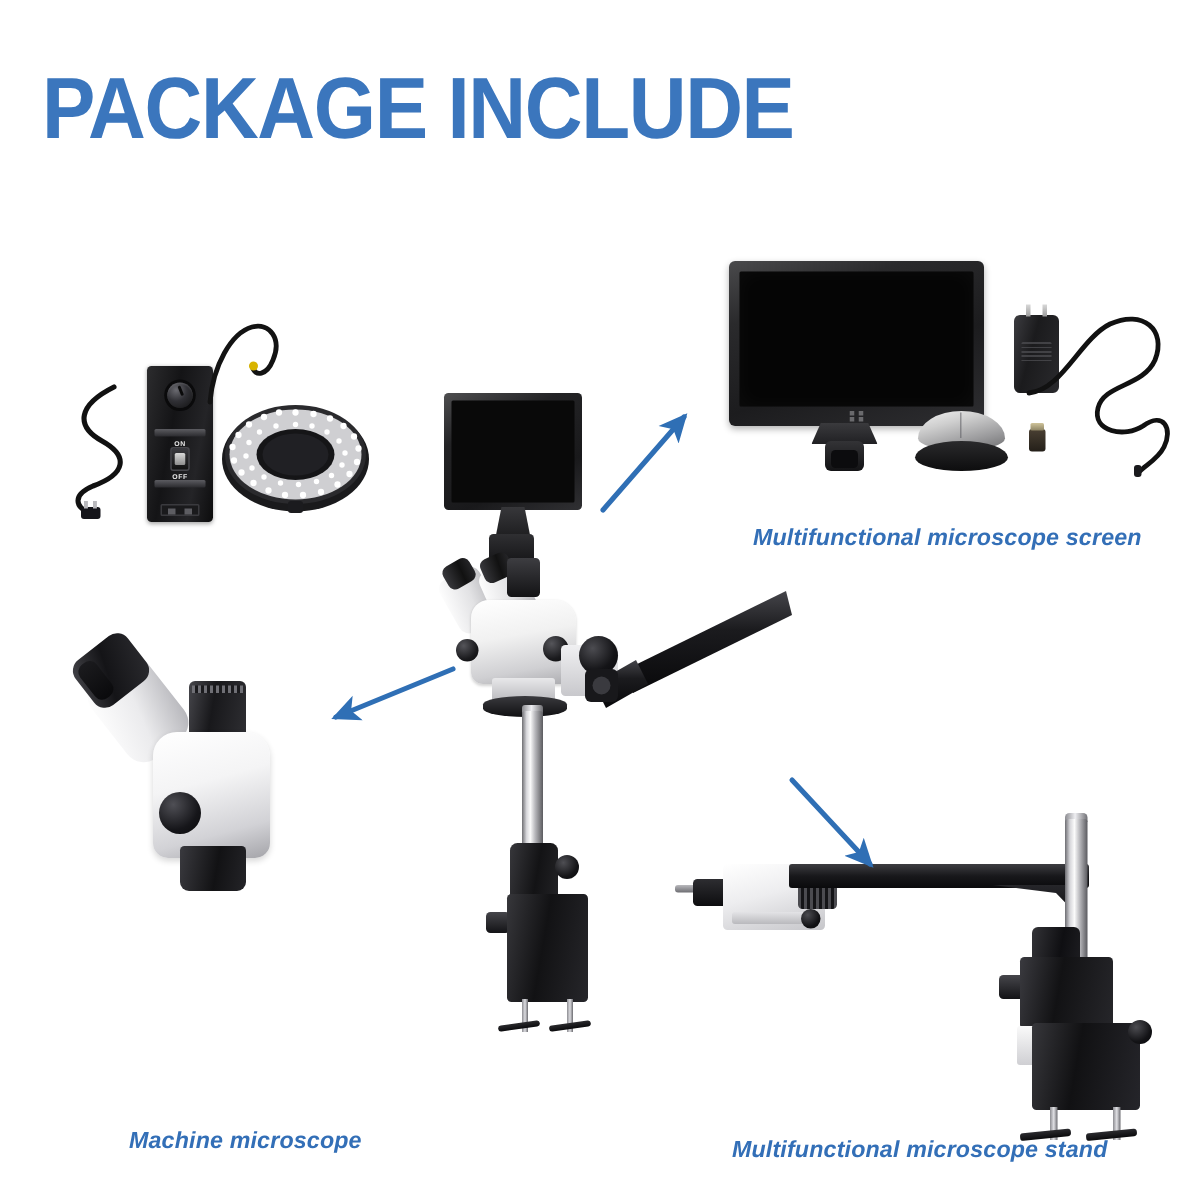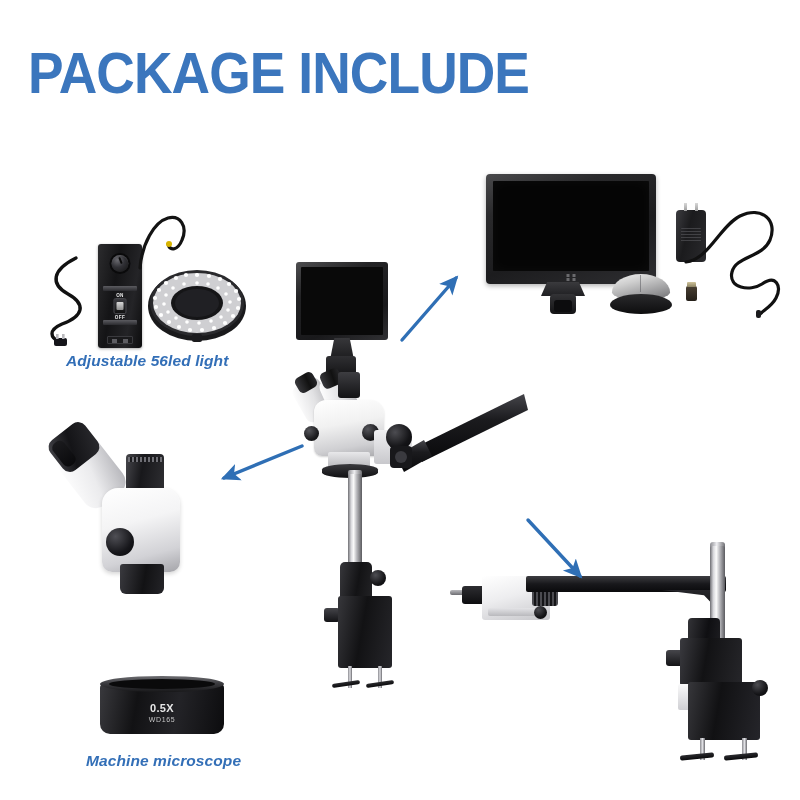--- a/index.html
+++ b/index.html
@@ -551,21 +551,20 @@
           <circle cx="22" cy="48" r="1.8"></circle>
         <circle cx="18" cy="40" r="1.8"></circle>
           <circle cx="20" cy="31" r="1.8"></circle>
         <circle cx="27" cy="24" r="1.8"></circle>
           <circle cx="38" cy="20" r="1.8"></circle>
       </g>
       <rect x="46" y="70" width="10" height="8" rx="2" fill="#1b1b1e"></rect>
     </svg>
   </div>
 
-  <div class="caption" style="left:66px; top:352px;">Adjustable 56led light</div>
 
   <div class="part" id="screen-group">
     <div class="monitor-body">
       <div class="monitor-screen"></div>
       <div class="monitor-logo"></div>
     </div>
     <div class="monitor-neck"></div>
     <div class="monitor-hinge"></div>
 
     <div class="adapter">
@@ -583,20 +582,21 @@
 
     <div class="mouse">
       <div class="mouse-top"></div>
       <div class="mouse-split"></div>
       <div class="mouse-base"></div>
     </div>
 
     <div class="dongle"></div>
   </div>
 
+  <div class="caption" style="left:502px; top:350px;">Multifunctional microscope screen</div>
 
   <div class="part" id="center-scope">
     <div class="cm-monitor">
       <div class="cm-monitor-scr"></div>
     </div>
     <div class="cm-neck"></div>
     <div class="cm-camera"></div>
 
     <div class="cm-head">
       <div class="cm-eyetube l"></div>
@@ -643,26 +643,20 @@
   <div class="part" id="tri-lens">
     <div class="tl-eyearm"></div>
     <div class="tl-eyecup"></div>
     <div class="tl-triport"></div>
     <div class="tl-body"></div>
     <div class="tl-knob"></div>
     <div class="tl-mount"></div>
   </div>
 
 
-  <div class="part" id="objective">
-    <div class="ob-barrel"></div>
-    <div class="ob-ring"></div>
-    <div class="ob-text mag">0.5X</div>
-    <div class="ob-text wd">WD165</div>
-  </div>
 
   <div class="caption" style="left:86px; top:752px;">Machine microscope</div>
 
   <div class="part" id="stand">
     <div class="st-holder-pin"></div>
     <div class="st-holder"></div>
     <div class="st-focus-white"></div>
     <div class="st-knurl"></div>
     <div class="st-knurl-knob"></div>
     <div class="st-arm-main"></div>
@@ -674,20 +668,21 @@
     <div class="st-hub"></div>
     <div class="st-white-tab"></div>
     <div class="st-base"></div>
     <div class="st-base-knob"></div>
     <div class="st-foot f1"></div>
     <div class="st-foot f2"></div>
     <div class="st-tbar t1"></div>
     <div class="st-tbar t2"></div>
   </div>
 
+  <div class="caption" style="left:488px; top:758px;">Multifunctional microscope stand</div>
 
   <div class="arrow" style="left:400px; top:250px; width:110px; height:92px;">
     <svg viewBox="0 0 110 92" width="110" height="92">
       <defs>
         <marker id="ah1" markerWidth="6" markerHeight="6" refX="4.6" refY="3" orient="auto" markerUnits="strokeWidth">
           <path d="M0,0.4 L5.6,3 L0,5.6 L1.4,3 z" fill="#2f6fb5"></path>
         </marker>
       </defs>
       <line x1="2" y1="90" x2="56" y2="28" stroke="#2f6fb5" stroke-width="3.4" marker-end="url(#ah1)" stroke-linecap="round"></line>
     </svg>

